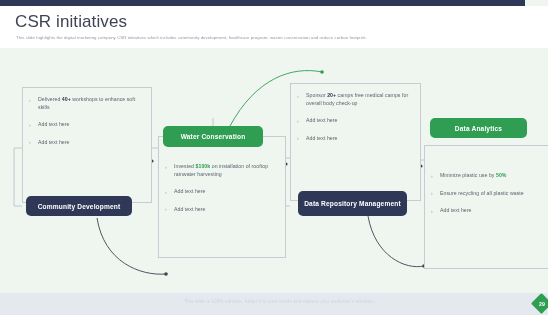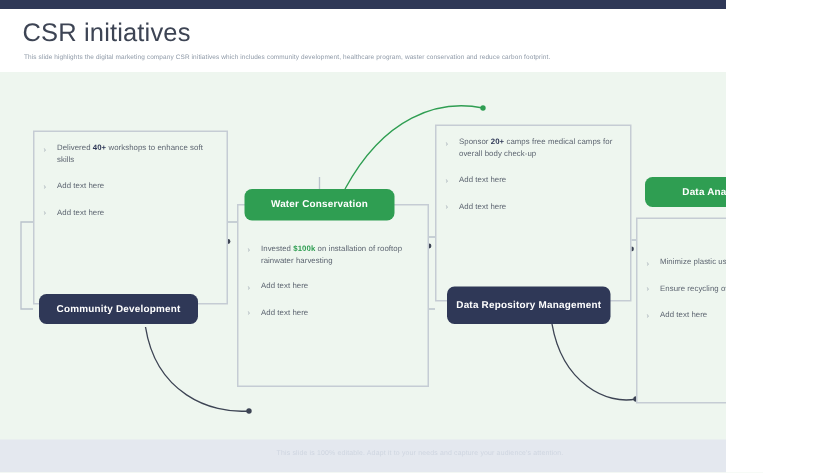--- a/index.html
+++ b/index.html
@@ -12,21 +12,21 @@
 
   body {
     font-family: "Liberation Sans", sans-serif;
     background: #ffffff;
     position: relative;
   }
 
   #slide {
     position: absolute;
     left: 0; top: 0;
-    width: 484px;
+    width: 548px;
     height: 315px;
     background: #eef6ef;
     overflow: hidden;
   }
 
   
   .top-bar {
     position: absolute;
     left: 0; top: 0;
     width: 525px;

